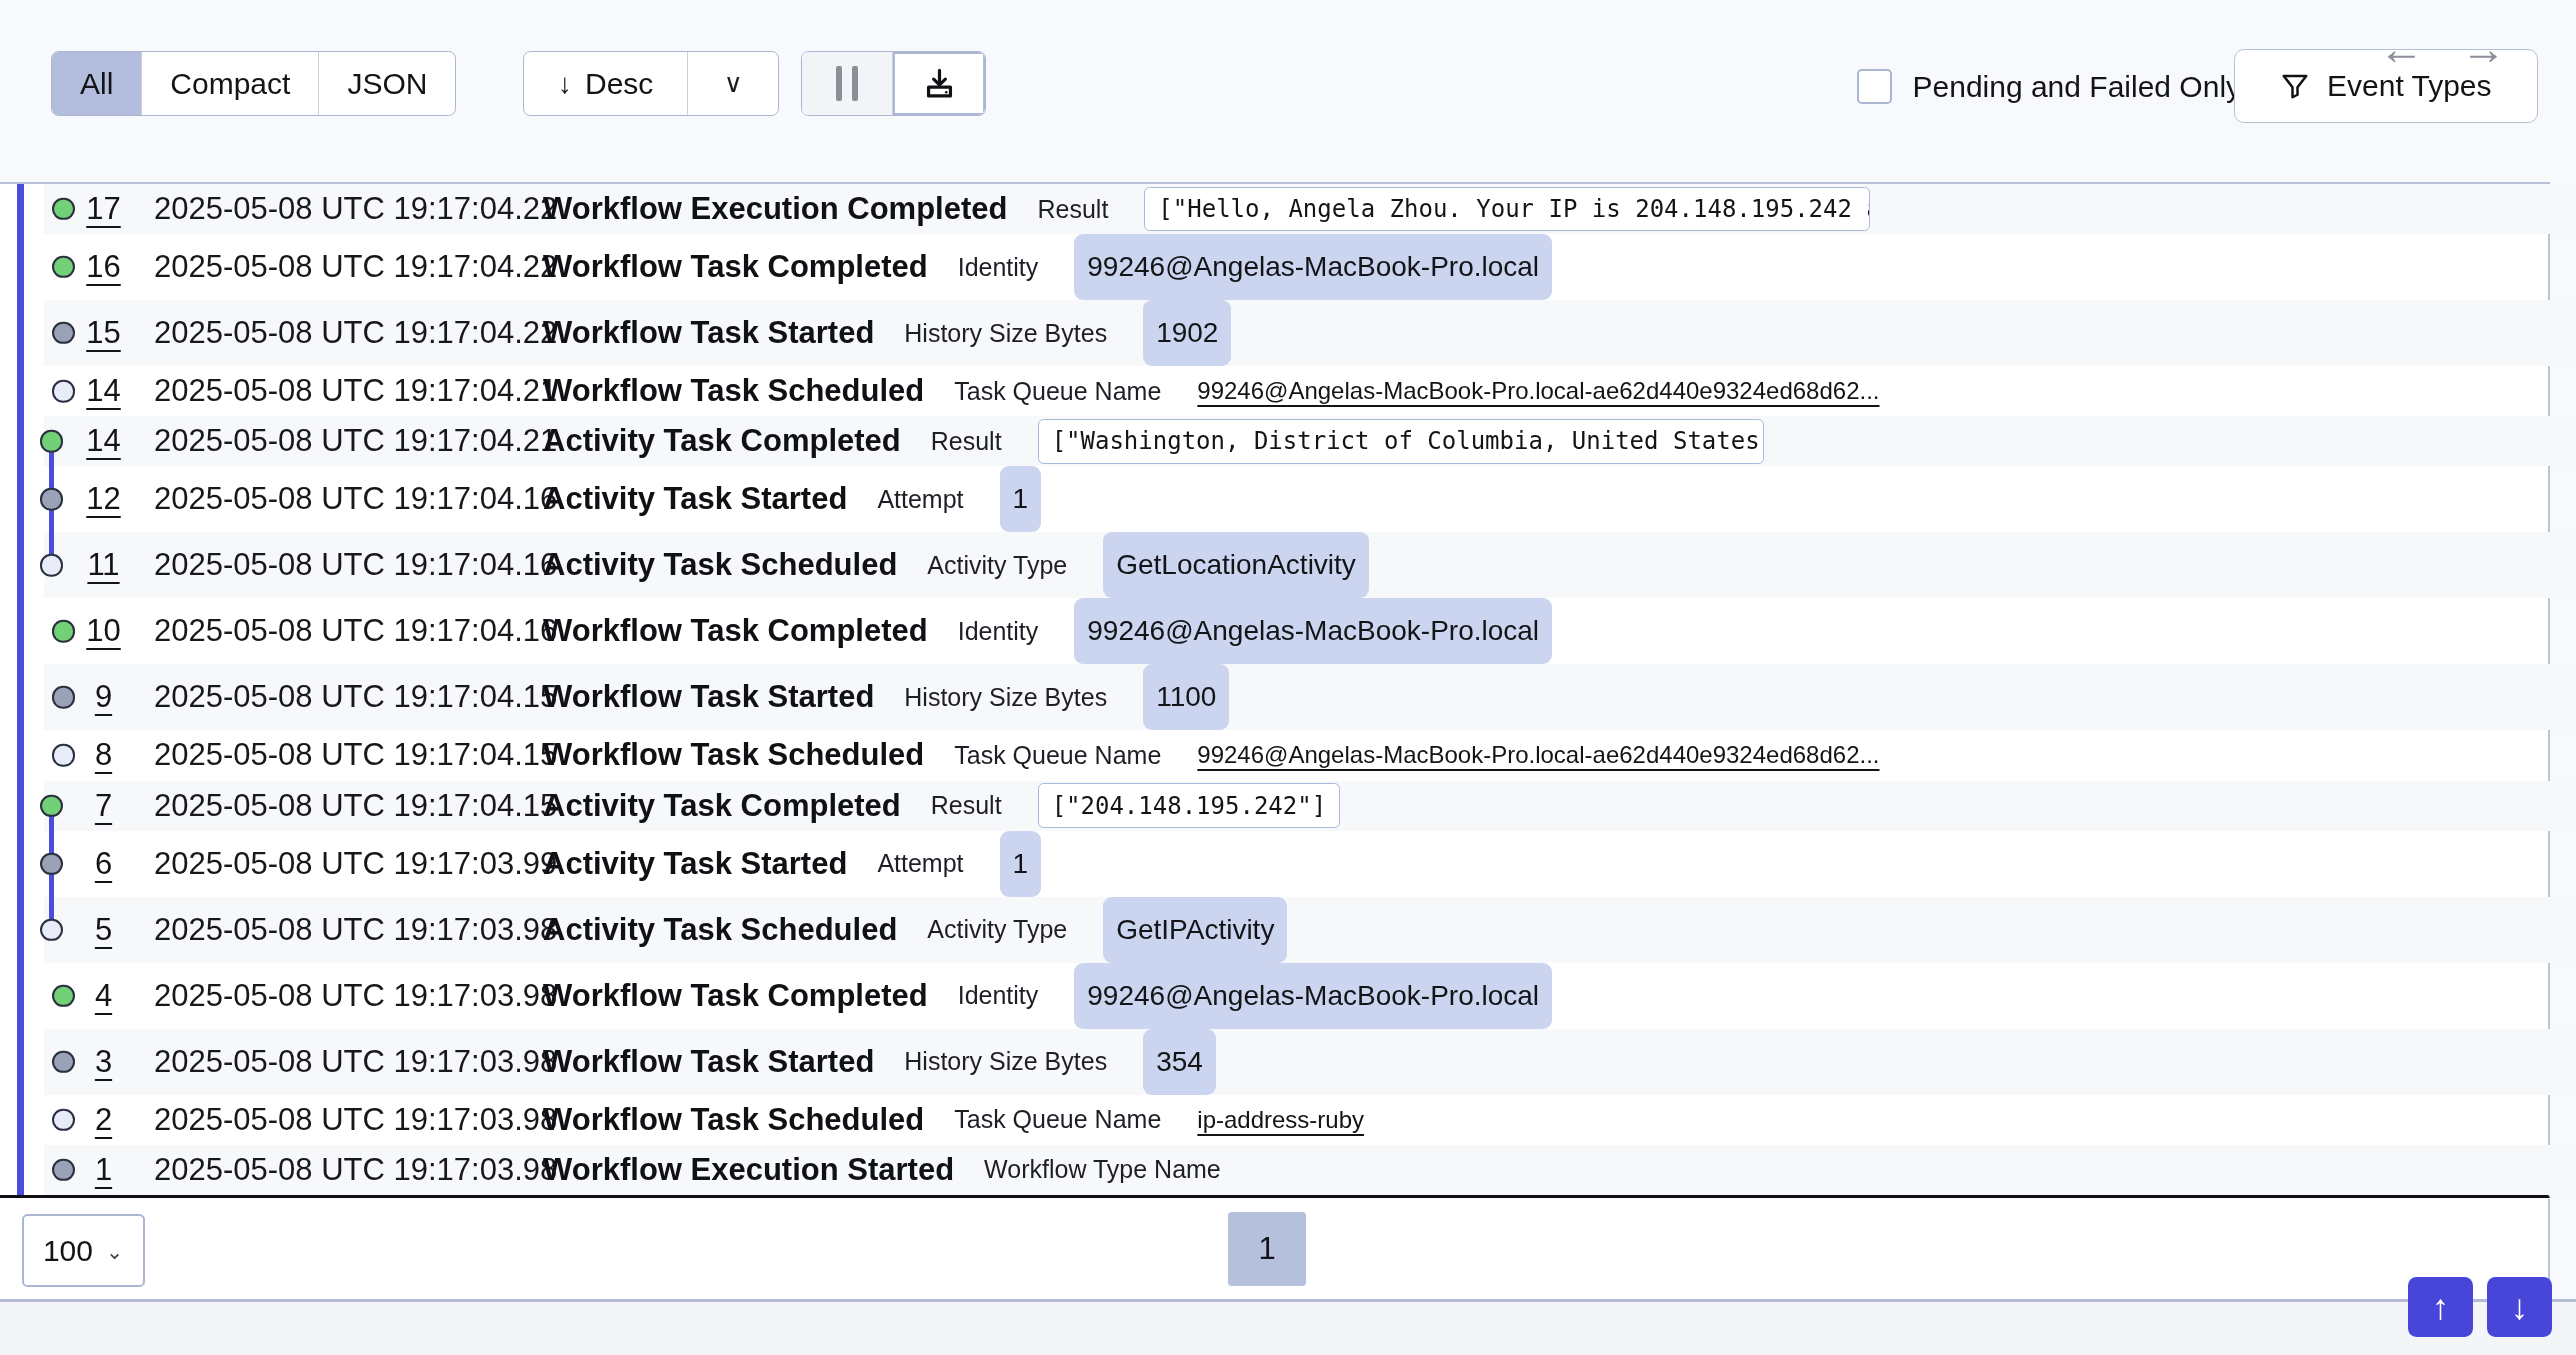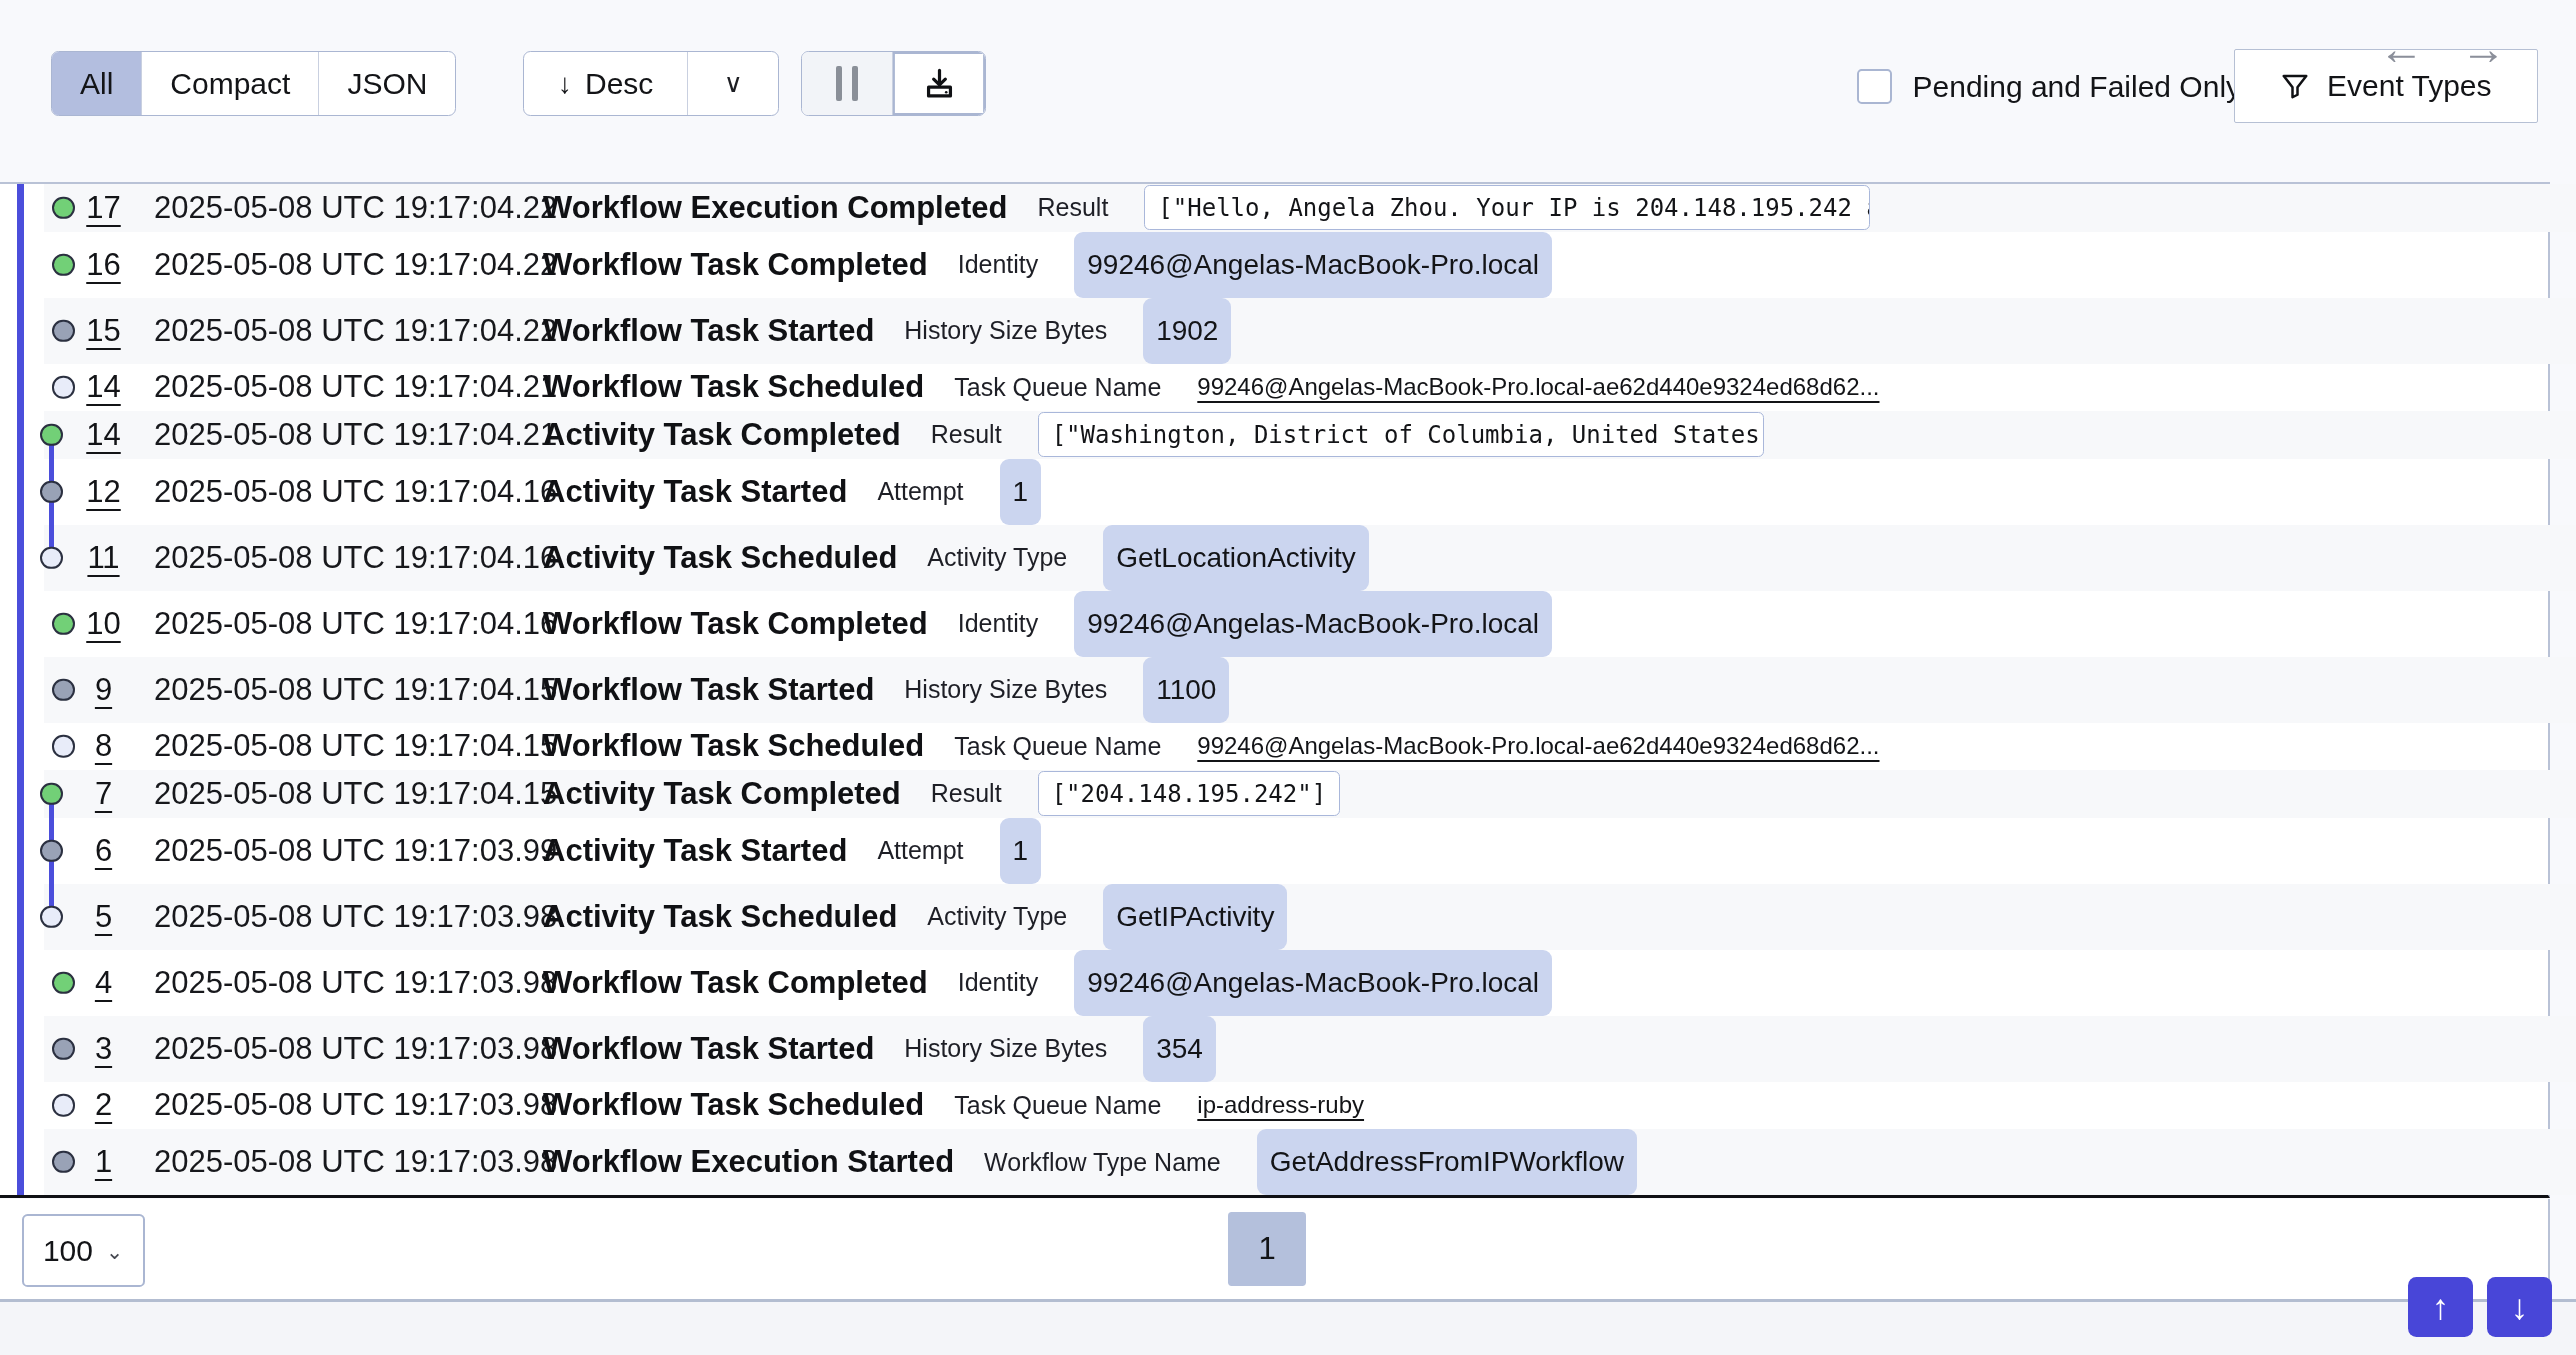--- a/index.html
+++ b/index.html
@@ -33,21 +33,21 @@
   .io-group { left:801px; }
   .seg-pause { width:90px; padding:0; background:#f2f4f8; gap:9.3px; }
   .pause-bar { width:6.5px; height:35px; background:#8a8f98; border-radius:1.9px; }
   .seg-download { width:93px; padding:0; background:#fff; box-shadow:inset 0 0 0 1.9px #aab6d2; }
   .checkbox-wrap { position:absolute; left:1857px; top:51px; height:71px; display:flex; align-items:center; gap:20.5px; cursor:pointer; }
   .checkbox-box { width:35px; height:35px; background:#fff; border:2.8px solid #aab6d2; border-radius:4.7px; }
   .checkbox-label { font-size:30px; color:#131417; white-space:nowrap; }
   .event-types-btn {
     position:absolute; left:2234px; top:49px; height:74px; padding:0 45px;
     display:flex; align-items:center; gap:17px;
-    background:#fff; border:1.9px solid #b6c0d4; border-radius:2px;
+    background:#fff; border:1.9px solid #b6c0d4; border-radius:10px;
     font-size:30px; cursor:pointer;
   }
   
   .table-wrap {
     position:absolute; left:0; top:182px; width:2550px; height:1016px;
     background:#fff;
     border-top:2.8px solid #b9c2d6;
     border-right:2.8px solid #b9c2d6;
     border-bottom:3.7px solid #0f1014;
   }
@@ -358,21 +358,20 @@
     </span>
   </div>
       <div class="event-row stripe">
 
     <span class="dot started main"></span>
     <a class="cell-id">1</a>
     <span class="cell-time">2025-05-08 UTC 19:17:03.98</span>
     <span class="cell-name">Workflow Execution Started</span>
     <span class="cell-detail">
       <span class="detail-key">Workflow Type Name</span>
-      <span class="detail-value detail-chip">GetAddressFromIPWorkflow</span>
     </span>
   </div>
     </div>
 </div>
 
 <div class="footer">
   <div class="page-size-select">
     <span class="page-size-value">100</span>
     <span class="page-size-chev">⌄</span>
   </div>

